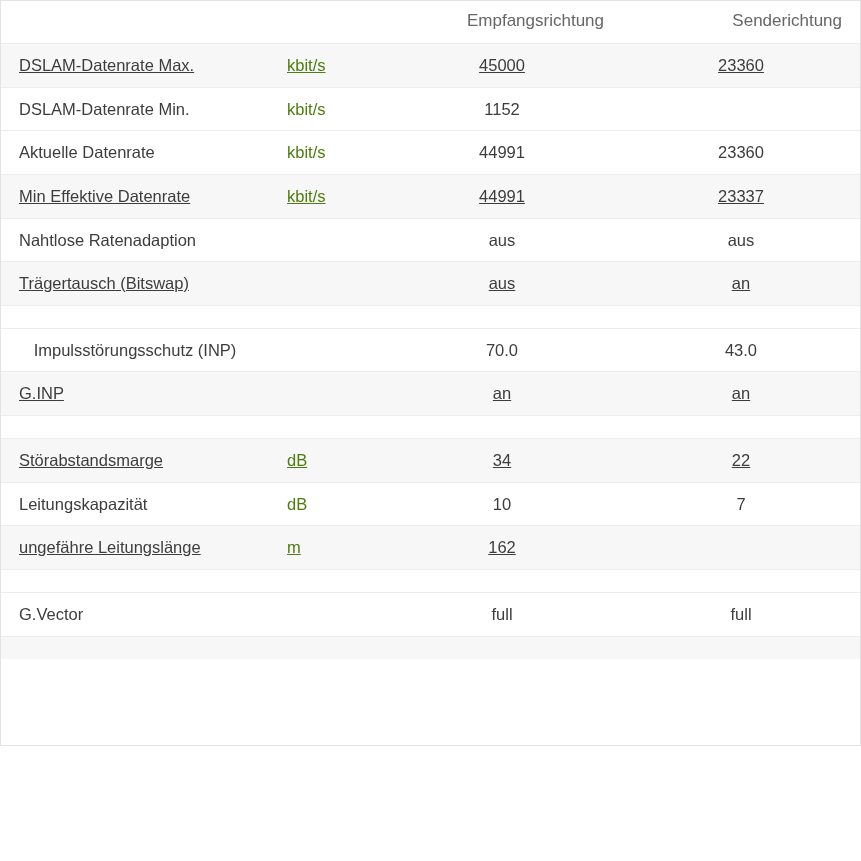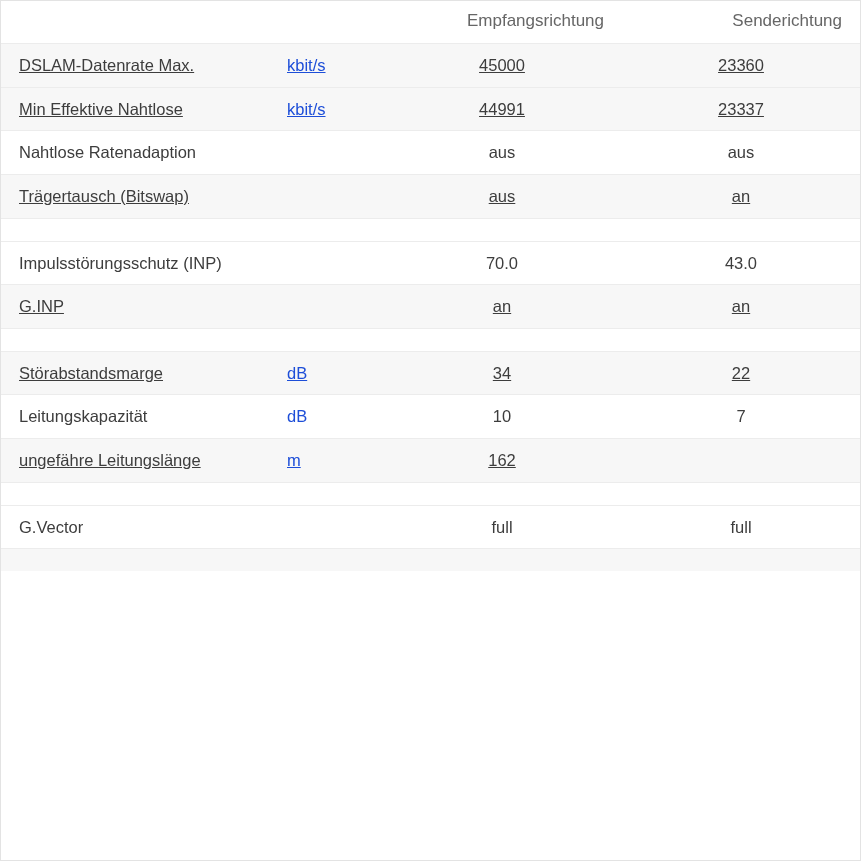--- a/index.html
+++ b/index.html
@@ -9,21 +9,21 @@
   }
   body {
     width: 861px;
     height: 861px;
     font-family: "Liberation Sans", sans-serif;
     color: #444444;
     overflow: hidden;
   }
   .panel {
     width: 861px;
-    height: 861px;
+    height: 746px;
     box-sizing: border-box;
     background: #ffffff;
     border: 1px solid #e3e3e3;
     display: flex;
     flex-direction: column;
   }
   table.dsl-table {
     width: 100%;
     border-collapse: collapse;
     table-layout: fixed;
@@ -54,29 +54,29 @@
     vertical-align: middle;
     line-height: 1.25;
     white-space: nowrap;
     overflow: hidden;
     text-overflow: ellipsis;
   }
   tbody tr.odd td { background: #f7f7f7; text-decoration: underline; }
   tbody tr.even td { background: #ffffff; }
 
   td.label { text-align: left; }
-  td.unit  { text-align: left; color: #1d4ed8; }
+  td.unit  { text-align: left; color: #4d7c0f; }
   td.value { text-align: center; }
 
   tbody tr.spacer td {
     height: 22px;
     padding: 0;
     border-top: 1px solid #ececec;
   }
-  td.wrap { white-space: normal; }
+  td.wrap { white-space: normal; text-align: center; }
 </style>
 </head>
 <body>
 
 <div class="panel">
   <table class="dsl-table">
     <colgroup>
       <col class="c-label">
       <col class="c-unit">
       <col class="c-down">
@@ -90,22 +90,34 @@
         <th>Senderichtung</th>
       </tr>
     </thead>
     <tbody id="table-body">
         <tr class="odd">
           <td class="label">DSLAM-Datenrate Max.</td>
           <td class="unit">kbit/s</td>
           <td class="value">45000</td>
           <td class="value">23360</td>
         </tr>
+        <tr class="even">
+          <td class="label">DSLAM-Datenrate Min.</td>
+          <td class="unit">kbit/s</td>
+          <td class="value">1152</td>
+          <td class="value"></td>
+        </tr>
+        <tr class="even">
+          <td class="label">Aktuelle Datenrate</td>
+          <td class="unit">kbit/s</td>
+          <td class="value">44991</td>
+          <td class="value">23360</td>
+        </tr>
         <tr class="odd">
-          <td class="label">Min Effektive Nahtlose</td>
+          <td class="label">Min Effektive Datenrate</td>
           <td class="unit">kbit/s</td>
           <td class="value">44991</td>
           <td class="value">23337</td>
         </tr>
         <tr class="even">
           <td class="label">Nahtlose Ratenadaption</td>
           <td class="unit"></td>
           <td class="value">aus</td>
           <td class="value">aus</td>
         </tr>

